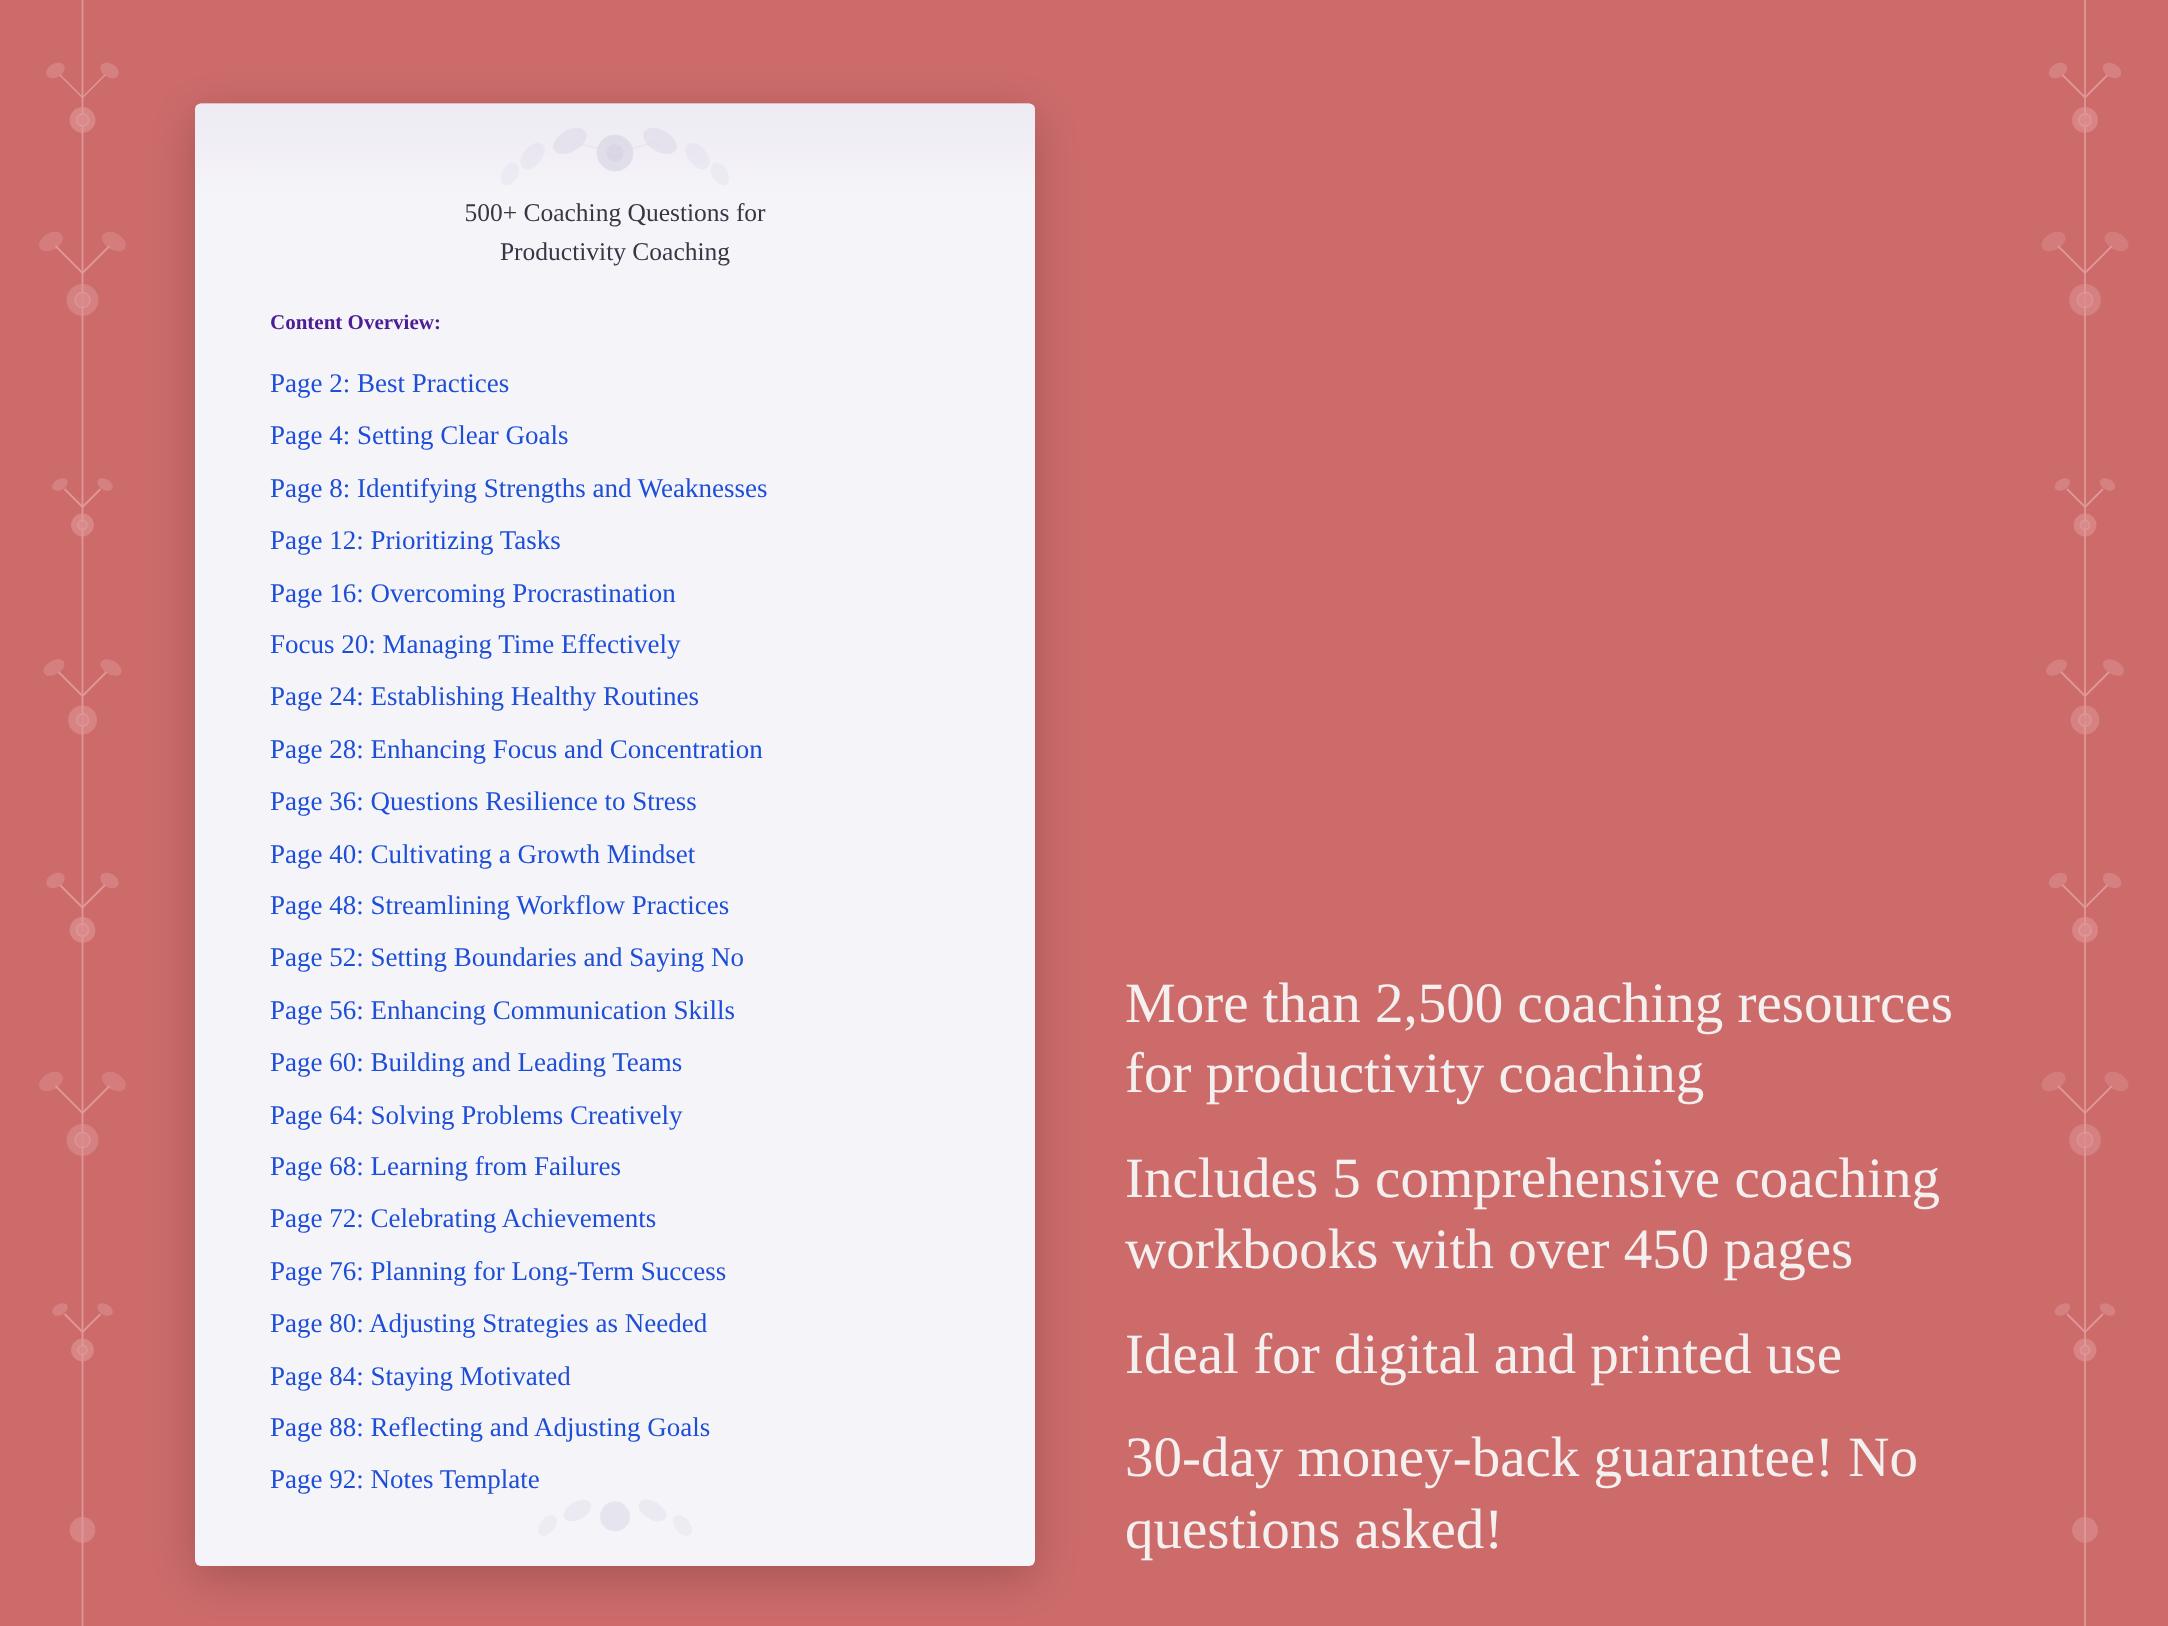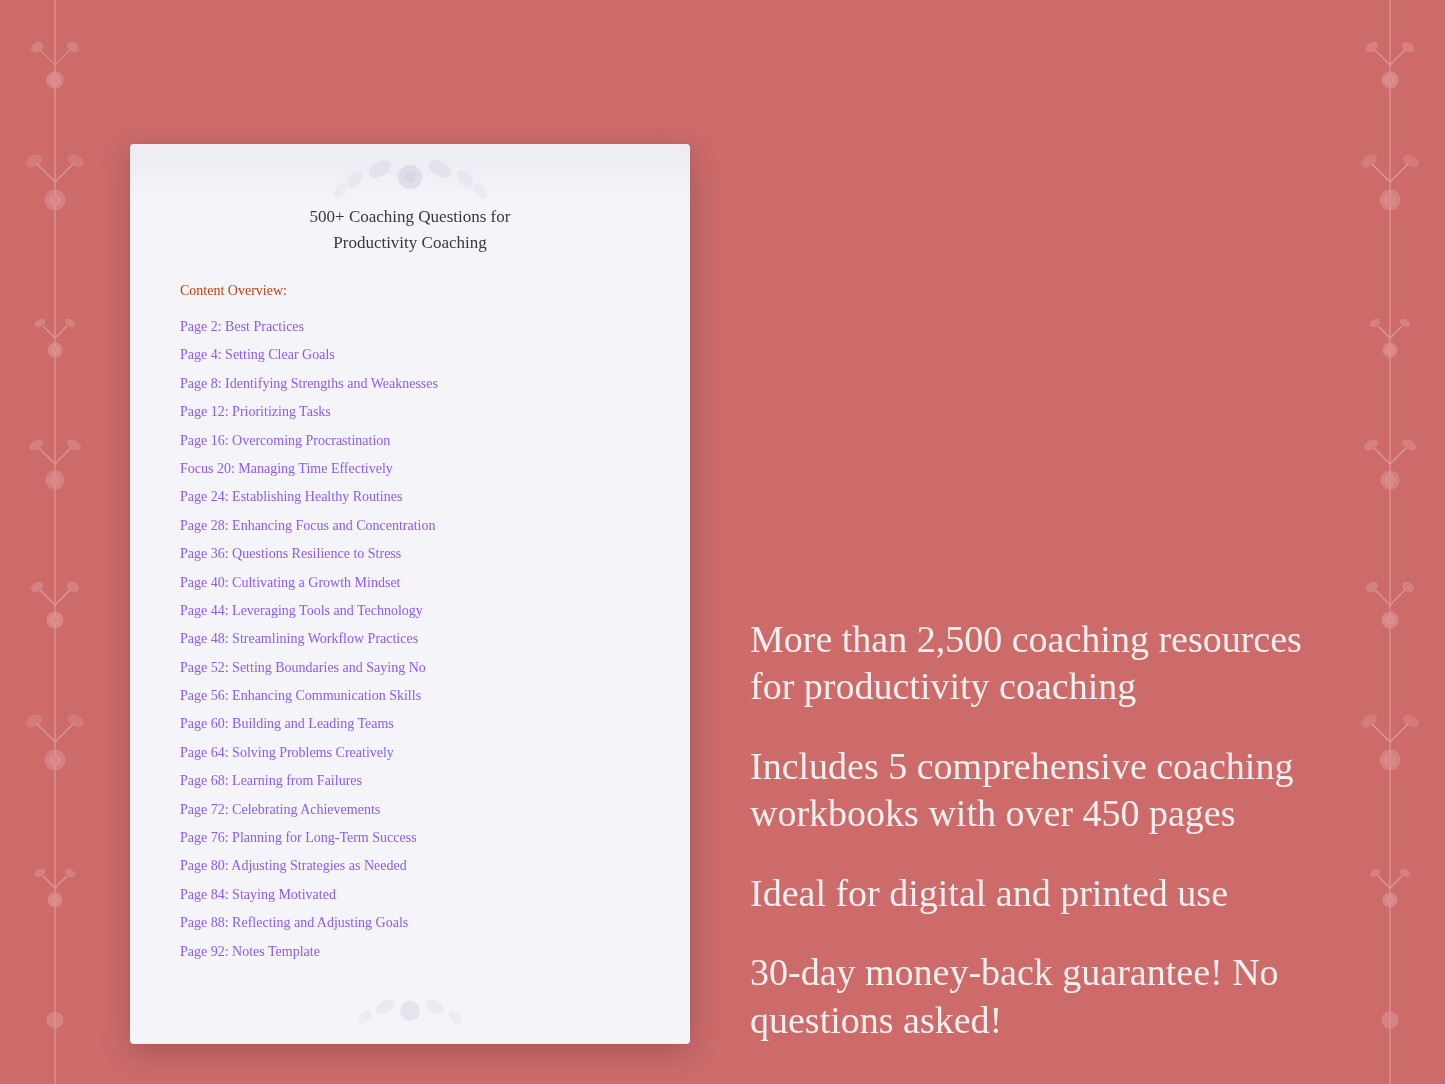--- a/index.html
+++ b/index.html
@@ -64,43 +64,43 @@
       font-size: 17px;
       font-weight: normal;
       margin-bottom: 28px;
       margin-top: 20px;
       line-height: 1.5;
       position: relative;
       z-index: 1;
     }
 
     .content-overview-label {
-      color: #c2410c;
+      color: #4c1d95;
       font-size: 14px;
       margin-bottom: 14px;
-      font-weight: normal;
+      font-weight: bold;
     }
 
     .toc-list {
       list-style: none;
     }
 
     .toc-item {
-      color: #8b5cf6;
-      font-size: 14px;
+      color: #1d4ed8;
+      font-size: 18px;
       padding: 3px 0;
       line-height: 1.6;
     }
 
     
     .text-panel {
       flex: 1;
       display: flex;
       flex-direction: column;
-      gap: 32px;
+      gap: 22px;
       padding-right: 40px;
     }
 
     .feature-text {
       color: #f5f0f0;
       font-size: 38px;
       line-height: 1.25;
       font-family: Georgia, serif;
       font-weight: normal;
     }
@@ -285,21 +285,20 @@
     <li class="toc-item">Page  2:  Best Practices</li>
         <li class="toc-item">Page  4:  Setting Clear Goals</li>
         <li class="toc-item">Page  8:  Identifying Strengths and Weaknesses</li>
         <li class="toc-item">Page 12:  Prioritizing Tasks</li>
         <li class="toc-item">Page 16:  Overcoming Procrastination</li>
         <li class="toc-item">Focus 20:  Managing Time Effectively</li>
         <li class="toc-item">Page 24:  Establishing Healthy Routines</li>
         <li class="toc-item">Page 28:  Enhancing Focus and Concentration</li>
         <li class="toc-item">Page 36:  Questions Resilience to Stress</li>
         <li class="toc-item">Page 40:  Cultivating a Growth Mindset</li>
-        <li class="toc-item">Page 44:  Leveraging Tools and Technology</li>
         <li class="toc-item">Page 48:  Streamlining Workflow Practices</li>
         <li class="toc-item">Page 52:  Setting Boundaries and Saying No</li>
         <li class="toc-item">Page 56:  Enhancing Communication Skills</li>
         <li class="toc-item">Page 60:  Building and Leading Teams</li>
         <li class="toc-item">Page 64:  Solving Problems Creatively</li>
         <li class="toc-item">Page 68:  Learning from Failures</li>
         <li class="toc-item">Page 72:  Celebrating Achievements</li>
         <li class="toc-item">Page 76:  Planning for Long-Term Success</li>
         <li class="toc-item">Page 80:  Adjusting Strategies as Needed</li>
         <li class="toc-item">Page 84:  Staying Motivated</li>

